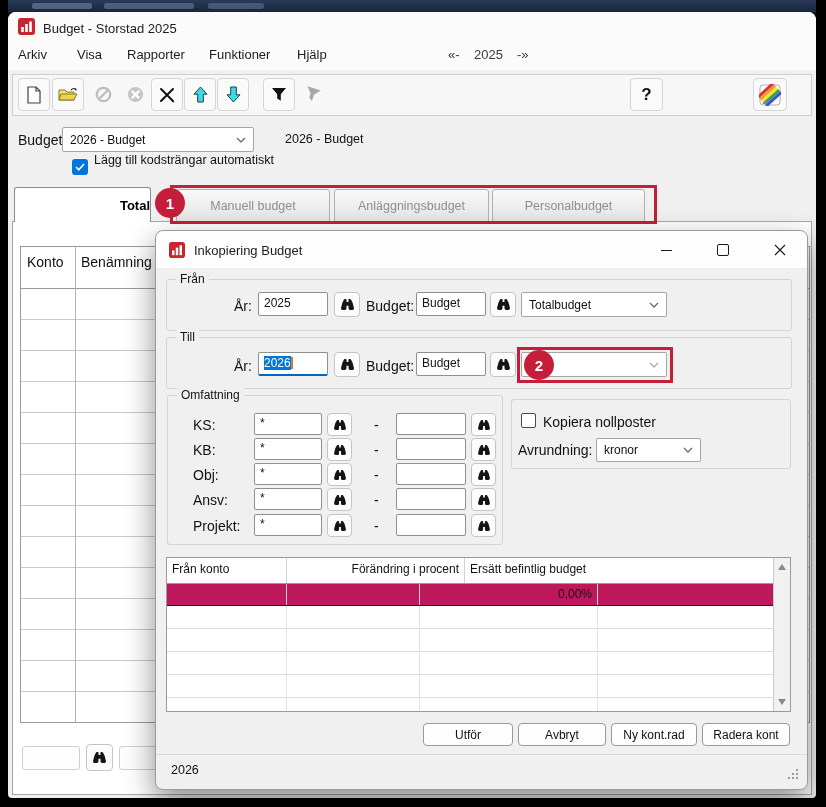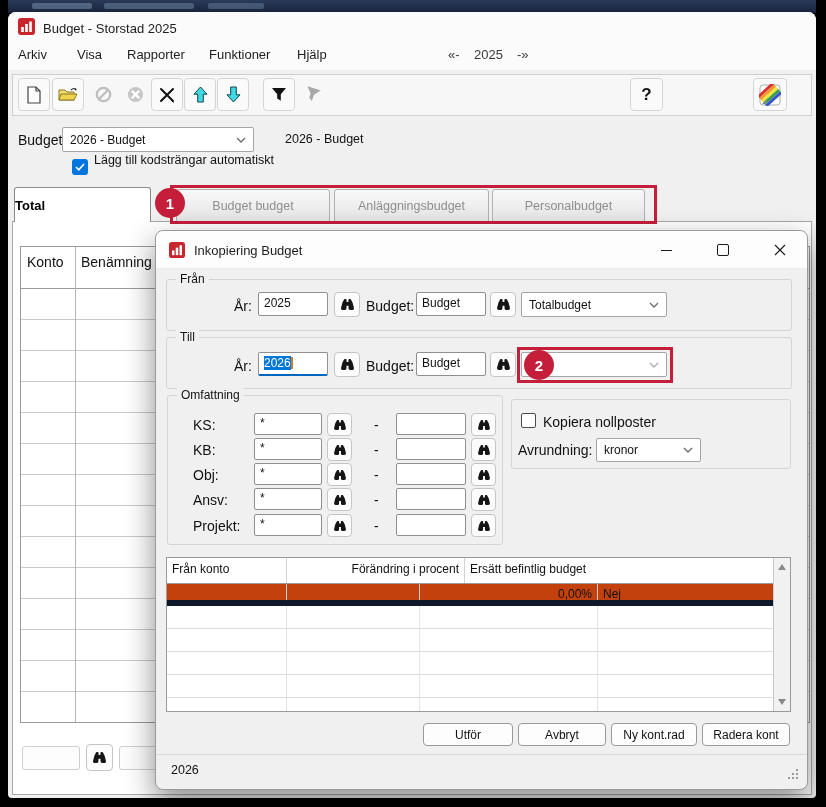--- a/index.html
+++ b/index.html
@@ -163,25 +163,25 @@
   <div class="lbl" style="left:285px;top:132px;font-size:12.5px;">2026 - Budget</div>
 
   <div class="abs" style="left:72px;top:159px;width:16px;height:16px;background:#0075DE;border-radius:3px;display:flex;align-items:center;justify-content:center;">
     <svg width="10" height="8" viewBox="0 0 10 8">
       <polyline points="1,4 3.8,6.8 9,1" fill="none" stroke="#fff" stroke-width="1.6"></polyline>
     </svg>
   </div>
   <div class="lbl" style="left:94px;top:153px;font-size:12.5px;text-align:right;">Lägg till kodsträngar automatiskt</div>
 
   <div class="abs" style="left:14px;top:187px;width:137px;height:35px;background:#fff;border:1px solid #8a8a8a;border-bottom:none;border-radius:3px 3px 0 0;
-              display:flex;align-items:center;justify-content:flex-start;box-sizing:border-box;z-index:6;">
+              display:flex;align-items:center;justify-content:flex-end;box-sizing:border-box;z-index:6;">
     <span style="font-weight:bold;font-size:13px;">Total</span>
   </div>
   <div class="tab-inactive" style="left:176px;width:154px;">
-    <span>Budget budget</span>
+    <span>Manuell budget</span>
   </div>
   <div class="tab-inactive" style="left:334px;width:155px;">
     <span>Anläggningsbudget</span>
   </div>
   <div class="tab-inactive" style="left:492px;width:153px;">
     <span>Personalbudget</span>
   </div>
   <div class="redbox" style="left:170px;top:185px;width:487px;height:39px;"></div>
   <div class="badge" style="left:155px;top:188px;">
     <span>1</span>
@@ -386,25 +386,24 @@
           <use href="#chev"></use>
         </svg>
     </div>
 
     <div class="abs" style="left:10px;top:326px;width:625px;height:155px;border:1px solid #9a9a9a;background:#fff;box-sizing:border-box;overflow:hidden;">
       <div style="display:flex;height:26px;border-bottom:1px solid #9a9a9a;box-sizing:border-box;">
         <div class="gcell" style="width:120px;">Från konto</div>
         <div class="gcell" style="width:178px;text-align:right;">Förändring i procent</div>
         <div class="gcell" style="width:175px;border-right:none;">Ersätt befintlig budget</div>
       </div>
-      <div style="display:flex;height:22px;background:#c2410c;border-bottom:6px solid #0f172a;box-sizing:border-box;">
+      <div style="display:flex;height:22px;background:#be185d;border-bottom:1px solid #0f172a;box-sizing:border-box;">
         <div class="gcell" style="width:120px;padding-top:3px;"></div>
         <div class="gcell" style="width:133px;padding-top:3px;"></div>
         <div class="gcell" style="width:178px;text-align:right;padding-top:3px;">0,00%</div>
-        <div class="gcell" style="width:175px;border-right:none;padding-top:3px;">Nej</div>
       </div>
       <div style="display:flex;height:22px;border-bottom:1px solid #dcdcdc;">
         <div class="gcell" style="width:120px;border-right-color:#e3e3e3;"></div>
           <div class="gcell" style="width:133px;border-right-color:#e3e3e3;"></div>
           <div class="gcell" style="width:178px;border-right-color:#e3e3e3;"></div>
           <div class="gcell" style="width:175px;border-right:none;"></div>
       </div>
       <div style="display:flex;height:22px;border-bottom:1px solid #dcdcdc;">
         <div class="gcell" style="width:120px;border-right-color:#e3e3e3;"></div>
           <div class="gcell" style="width:133px;border-right-color:#e3e3e3;"></div>

